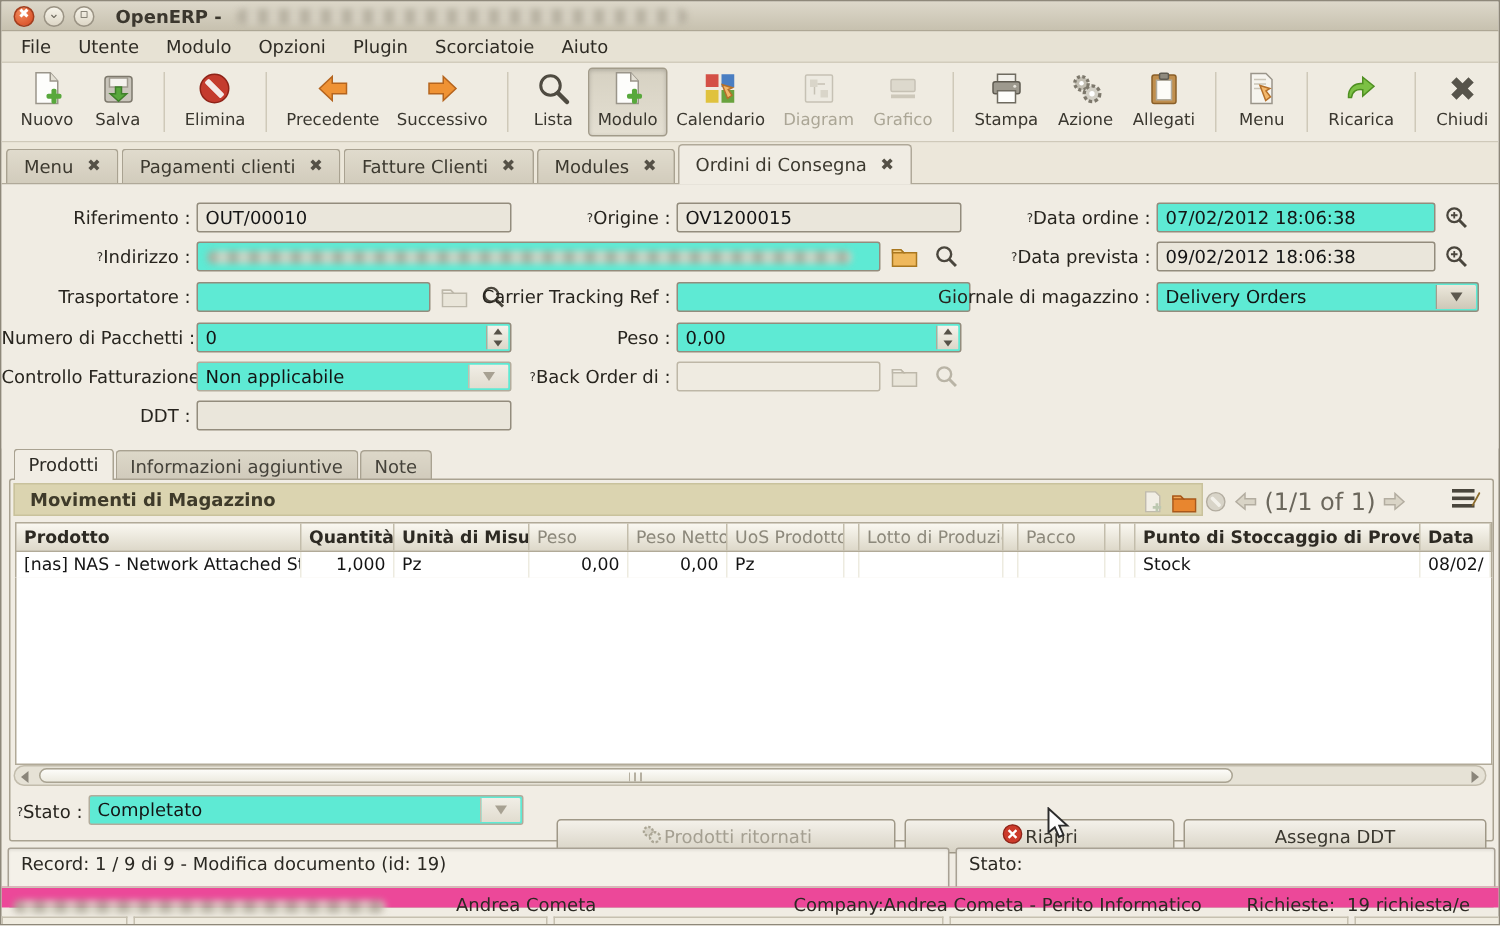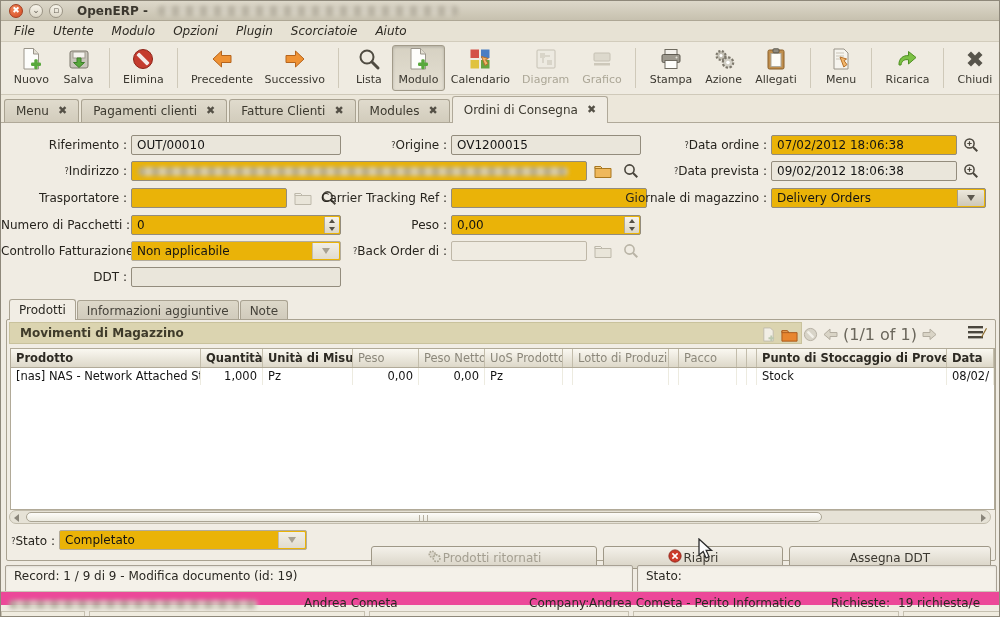--- a/index.html
+++ b/index.html
@@ -15,21 +15,21 @@
     align-items:center; justify-content:center; font-size:9px; line-height:1; }
   .winbtn.close { background:radial-gradient(circle at 35% 30%,#f08a5c,#dd5a31 70%); border:1px solid #a23d1e; color:#fff; font-weight:bold; }
   .winbtn.plain { background:linear-gradient(#f7f4ea,#ddd7c7); border:1px solid #9a9384; color:#6b675c; }
   .wtitle { margin-left:8px; font-weight:bold; color:#3b372e; }
   .redacted { background:repeating-linear-gradient(90deg,#b3ad9e 0 7px,#d6d1c3 7px 14px); filter:blur(2px); border-radius:4px; opacity:.85; }
   .title-redact { width:300px; height:10px; margin-left:10px; }
 
   
   .menubar { position:absolute; top:20px; left:0; right:0; height:21px; background:#e7e2d4;
     border-bottom:1px solid #d2ccbc; display:flex; align-items:center; padding-left:4px; }
-  .menu-item { padding:2px 9px; color:#2e2b24;font-style:italic; }
+  .menu-item { padding:2px 9px; color:#2e2b24; }
 
   
   .toolbar { position:absolute; top:41px; left:0; right:0; height:53px; background:#efebe1;
     border-bottom:1px solid #cfc9b9; display:flex; align-items:flex-start; padding:3px 0 0 6px; }
   .tbtn { display:flex; flex-direction:column; align-items:center; justify-content:flex-end; gap:2px;
     padding:3px 7px 4px; min-width:46px; height:46px; font-size:11px; color:#3a372f;
     border:1px solid transparent; border-radius:3px; }
   .tbtn svg { display:block; }
   .tbtn.pressed { background:linear-gradient(#d6d1c2,#e4dfd2); border:1px solid #a29b8a; box-shadow:inset 0 1px 3px rgba(0,0,0,.18); }
   .tbtn.disabled { color:#aba696; }
@@ -41,21 +41,21 @@
   .tab { display:flex; align-items:center; gap:9px; padding:3px 11px 4px; height:23px;
     background:linear-gradient(#e0dbcd,#d2ccbc); border:1px solid #a9a291; border-bottom:none;
     border-radius:3px 3px 0 0; margin-right:2px; color:#3c392f; white-space:nowrap; }
   .tab.active { background:#f0ece3; height:27px; margin-bottom:-1px; border-color:#b0a999; }
   .tab .x { font-size:11px; font-weight:bold; color:#555147; }
 
   
   .formarea { position:absolute; top:122px; left:0; width:1000px; height:176px; background:#f0ece3; }
   .flabel { position:absolute; height:20px; line-height:20px; text-align:right; color:#27241e; white-space:nowrap; }
   .hint { font-size:8px; vertical-align:top; position:relative; top:1px; color:#33302a; }
-  .finput { position:absolute; height:20px; border:1px solid #938c7d; border-radius:2px; background:#eab308;
+  .finput { position:absolute; height:20px; border:1px solid #938c7d; border-radius:2px; background:#5eead4;
     line-height:18px; padding:0 5px; color:#141414; overflow:hidden; white-space:nowrap; }
   .finput.readonly { background:#eae6db; }
   .finput.disabledf { background:#efebe1; border-color:#beb7a7; }
   .inp-redact { position:absolute; left:6px; top:5px; width:430px; height:9px; }
   .spin { position:absolute; right:1px; top:1px; bottom:1px; width:15px; border-left:1px solid #b0a999;
     background:linear-gradient(#f6f3ec,#dcd7c8); display:flex; flex-direction:column; align-items:center; justify-content:space-around; border-radius:0 1px 1px 0; }
   .tri-up { width:0; height:0; border-left:3.5px solid transparent; border-right:3.5px solid transparent; border-bottom:4.5px solid #55514700; border-bottom-color:#555147; }
   .tri-dn { width:0; height:0; border-left:3.5px solid transparent; border-right:3.5px solid transparent; border-top:4.5px solid #555147; }
   .combo-btn { position:absolute; right:1px; top:1px; bottom:1px; width:27px; border-left:1px solid #a49d8c;
     background:linear-gradient(#ece8dc,#cec8b8); display:flex; align-items:center; justify-content:center; border-radius:0 1px 1px 0; }
@@ -526,21 +526,21 @@
       <div class="hscroll">
         <span class="hs-arrow left"></span>
         <span class="hs-arrow right"></span>
         <span class="hs-thumb">
             <span class="hs-grip"></span>
           </span>
       </div>
 
       <div class="statorow">
         <div class="flabel" style="left:0;top:1px;width:46px"><sup class="hint">?</sup><span>Stato :</span></div>
-        <div class="finput" style="left:50px;top:0;width:248px;border-color:#b3ac9c"><span>Completato</span>
+        <div class="finput" style="left:50px;top:0;width:290px;border-color:#b3ac9c"><span>Completato</span>
           <span class="combo-btn pale">
               <span class="tri-dn"></span>
             </span>
         </div>
         <div class="fbtn disabled" style="left:362px;top:0;width:226px">
           <span><svg width="14" height="14" viewBox="0 0 16 16">
                 <circle cx="6" cy="6" r="3.4" fill="#d9d5c9" stroke="#aba695" stroke-width="1.8" stroke-dasharray="1.8 1.3"></circle>
                 <circle cx="11" cy="10.5" r="3.8" fill="#e3e0d5" stroke="#aba695" stroke-width="1.8" stroke-dasharray="2 1.3"></circle>
               </svg></span>
           <span>Prodotti ritornati</span>

